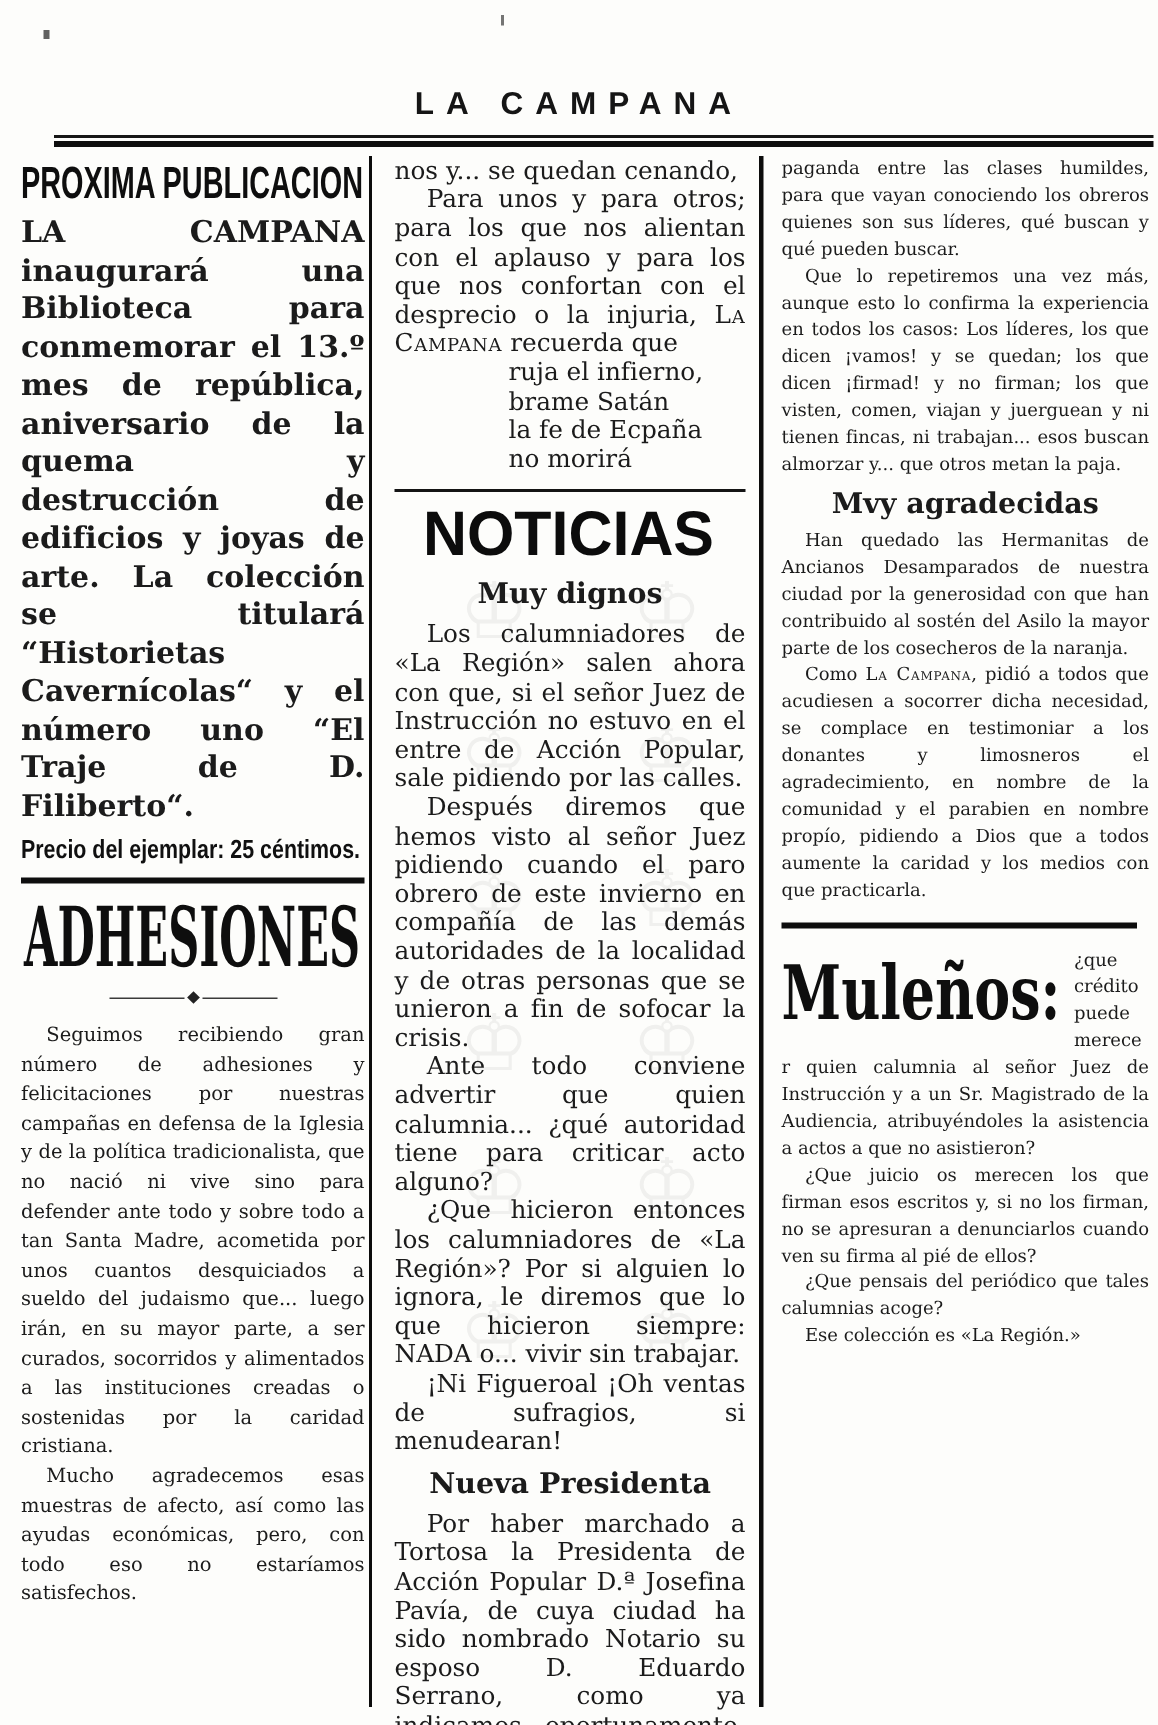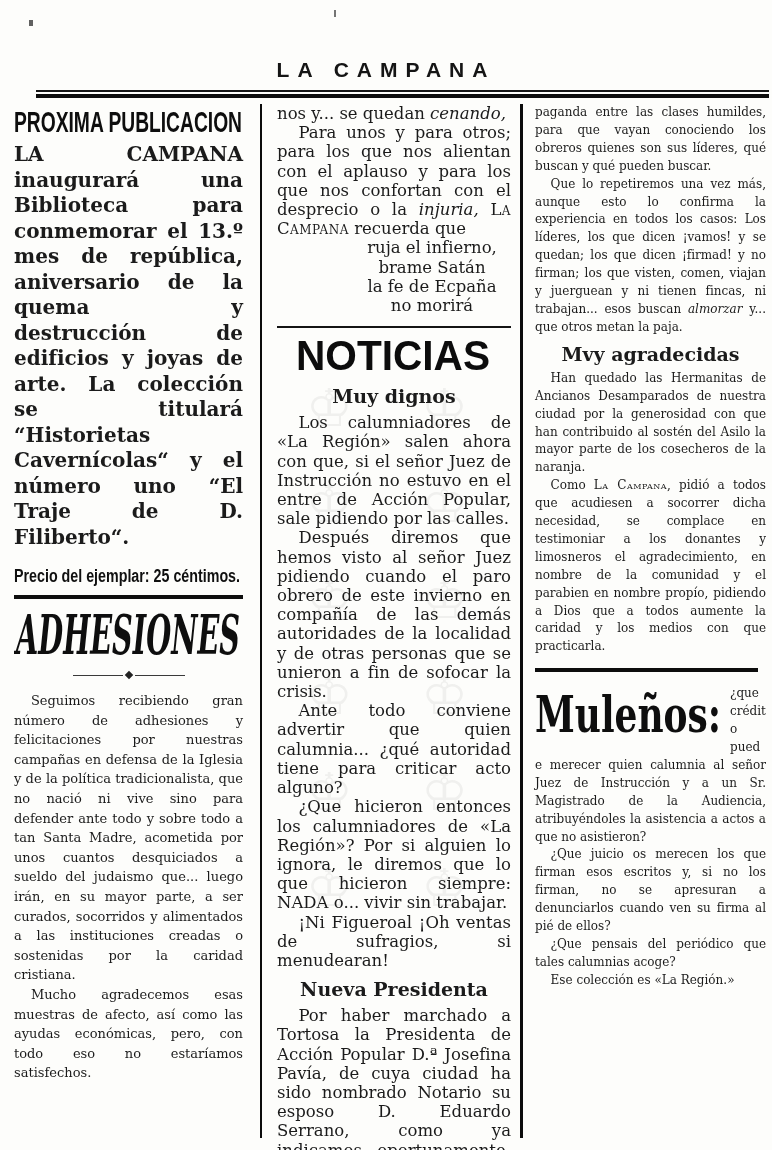--- a/index.html
+++ b/index.html
@@ -30,55 +30,55 @@
   .speck { position:absolute; background:#3a3a3a; z-index:2; }
   .speck-a { left:29px; top:20px; width:4px; height:6px; opacity:.8; }
   .speck-b { left:334px; top:10px; width:2px; height:7px; opacity:.7; }
 
   
   .columns {
     position:absolute; top:104px; left:14px; right:6px; bottom:12px;
     display:flex; z-index:1;
   }
   .col { position:relative; }
-  .col-1 { width:229px; padding-right:17px; }
+  .col-1 { width:229px; padding-right:3px; }
   .vrule-1 { width:2px; background:#0c0c0c; }
   .col-2 { width:234px; padding:0 9px 0 15px; }
   .vrule-2 { width:3px; background:#0c0c0c; }
   .col-3 { flex:1; padding-left:12px; }
 
   
   p.body { margin:0; text-align:justify; text-indent:1.3em; }
   p.noindent { text-indent:0; }
   .col-1 p.body { font-size:13px;   line-height:19.6px; }
   .col-2 p.body { font-size:16.5px; line-height:19.2px; }
   .col-3 p.body { font-size:12px;   line-height:17.9px; }
-  .em { font-style:italic; }
+  .em { }
   .sc { font-variant:small-caps; letter-spacing:.5px; }
 
   
   svg.head { display:block; }
   .t-proxima { font-family:"Liberation Sans", sans-serif; font-weight:bold; font-size:30px; fill:#0e0e0e; }
   .t-adhes   { font-family:"DejaVu Serif", serif;        font-weight:bold; font-size:55px; fill:#0e0e0e; }
   .t-notic   { font-family:"Liberation Sans", sans-serif; font-weight:bold; font-size:42px; fill:#0c0c0c; }
   .t-mule    { font-family:"DejaVu Serif", serif;        font-weight:bold; font-size:50px; fill:#0e0e0e; }
   .t-price   { font-family:"Liberation Sans", sans-serif; font-weight:bold; font-size:17.5px; fill:#101010; }
 
   .intro {
-    margin:4px 0 16px; font-weight:bold; font-size:20px; line-height:25.5px;
+    margin:4px 0 6px; font-weight:bold; font-size:20px; line-height:25.5px;
     text-align:justify; text-indent:0;
   }
   .price-wrap { margin:5px 0 9px;text-align:right; }
   .rule-heavy { height:4px; background:#0e0e0e; margin:0 0 9px; }
-  .adhes-wrap { margin:1px 0 0;font-style:italic; }
+  .adhes-wrap { margin:1px 0 0; }
   .ornament { width:112px; margin:8px auto 13px; display:flex; align-items:center; }
   .ornament .line { flex:1; height:1px; background:#3a3a3a; }
   .ornament .diamond { width:6px; height:6px; background:#222; transform:rotate(45deg); margin:0 3px; }
 
-  .verse { margin-left:76px; font-size:16.5px; line-height:19.2px;text-align:center; }
+  .verse { margin-left:76px; font-size:16.5px; line-height:19.2px; }
   .rule-mid { height:2px; background:#141414; margin:11px 0 5px; }
   .noticias-wrap { margin:2px auto 0; }
   .subhead {
     font-size:19px; font-weight:bold; text-align:center; margin:8px 0 6px;
   }
   .col-3 .subhead { margin:6px 0 5px; }
 
   .rule-heavy3 { height:4px; background:#0d0d0d; margin:12px 8px 13px 0; }
   .mulenos-head { float:left; margin:3px 7px 3px 0; }
   .lead { hyphens:auto; -webkit-hyphens:auto; overflow-wrap:break-word; }

